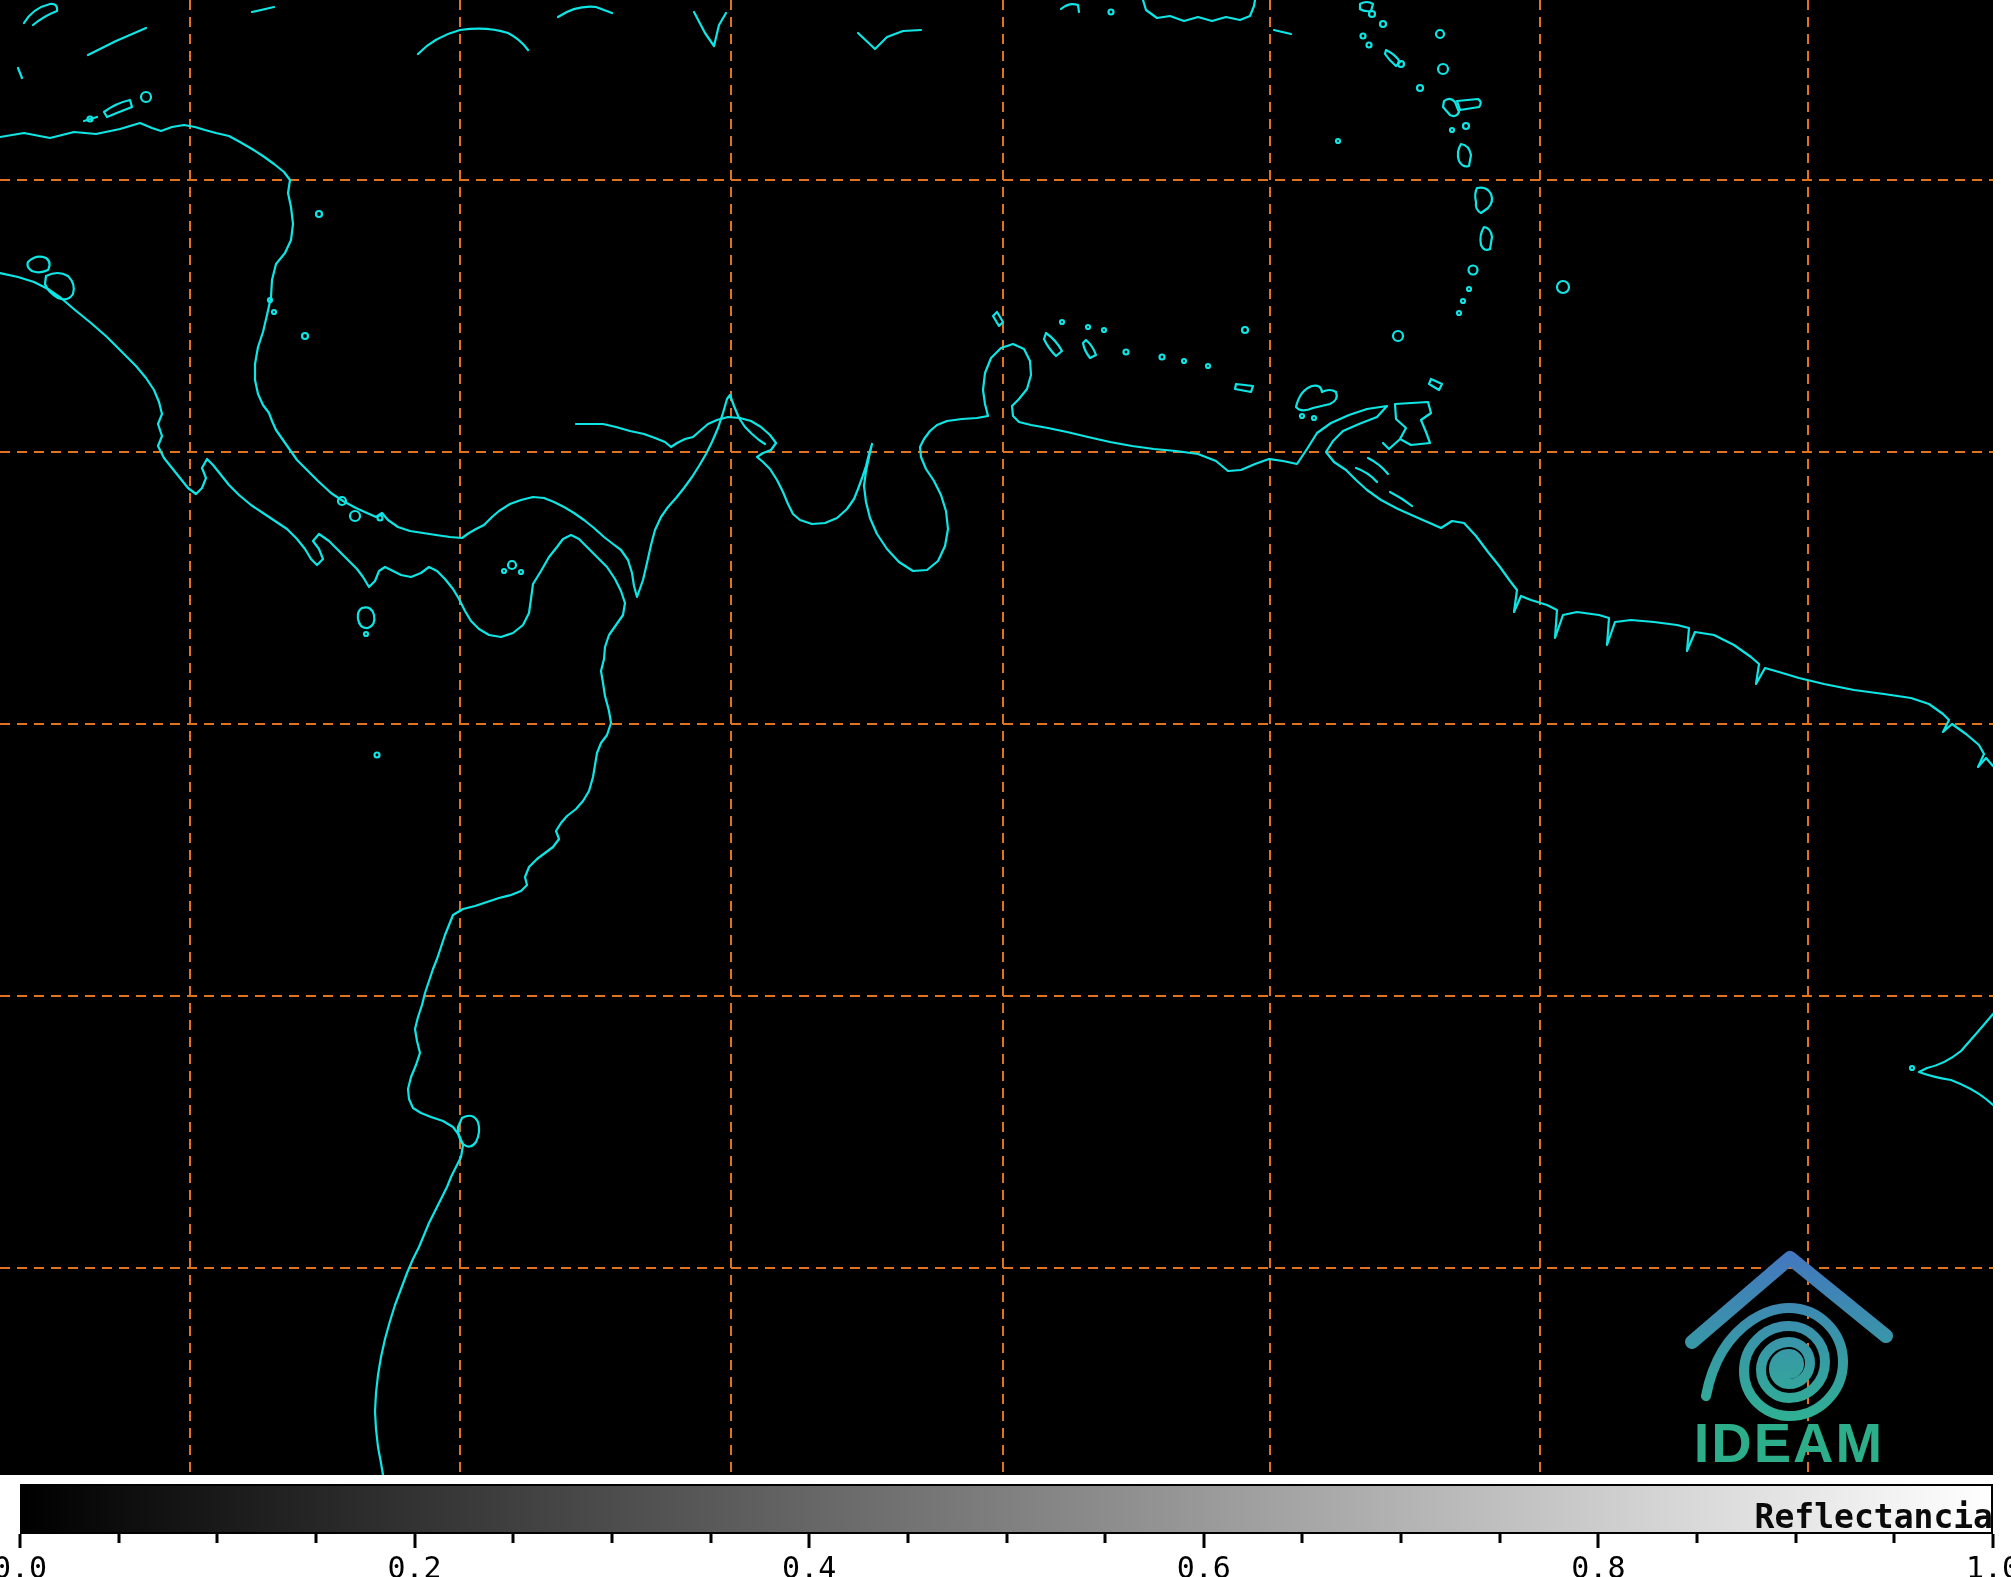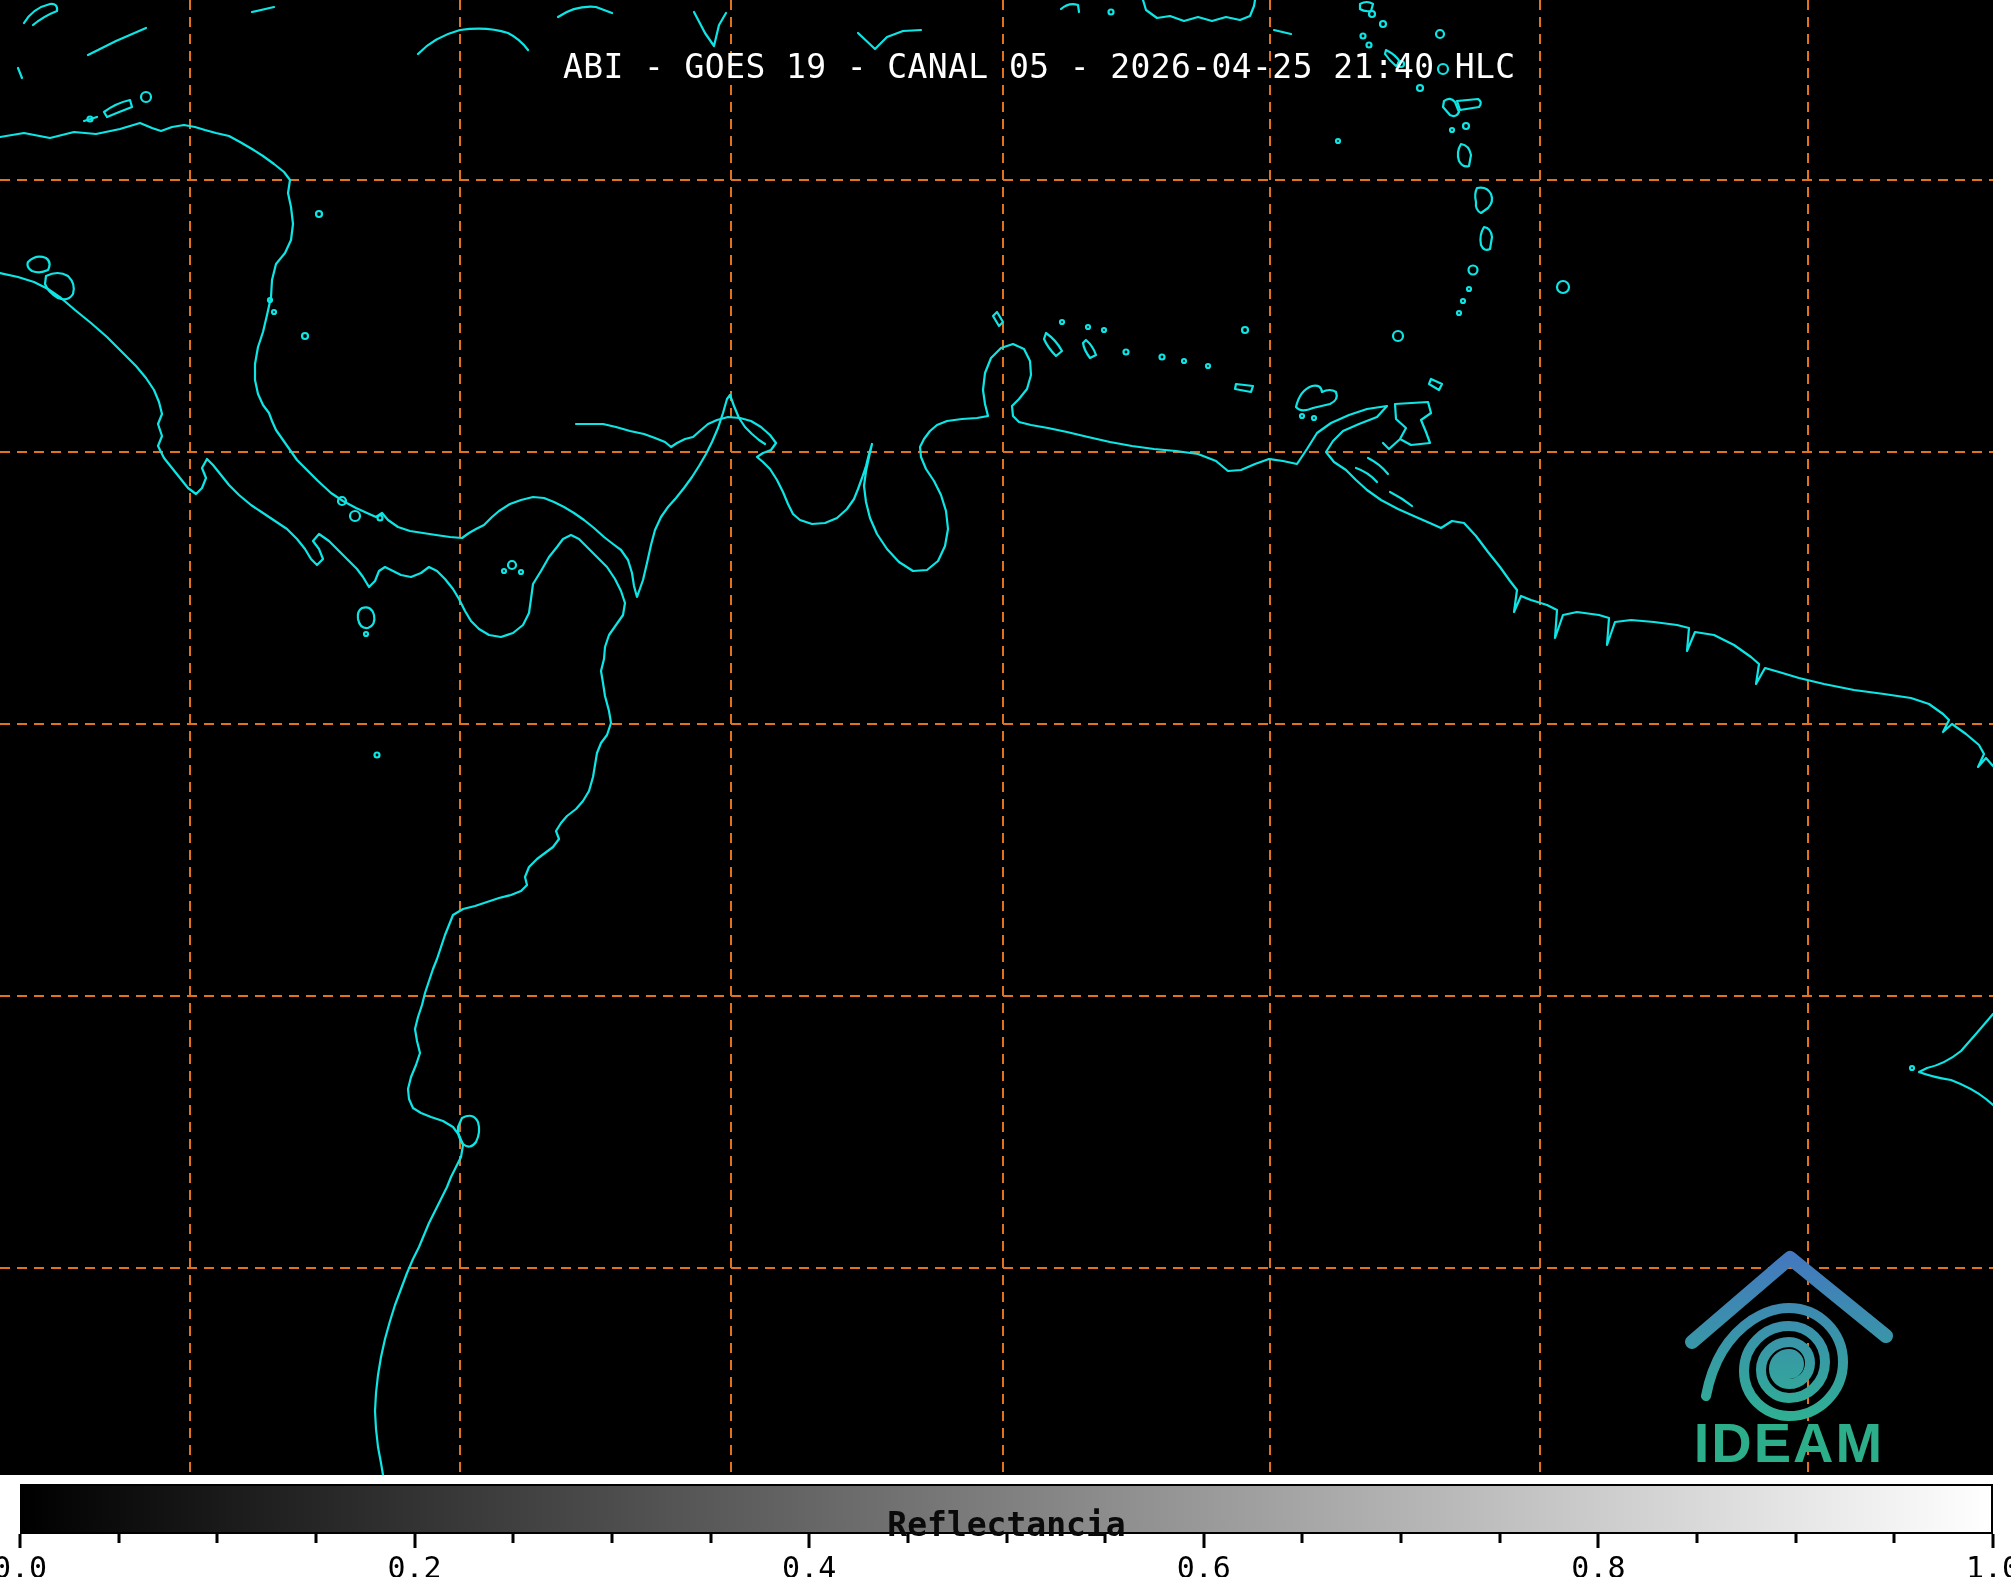--- a/index.html
+++ b/index.html
@@ -6,22 +6,22 @@
   body{width:2011px;height:1577px;position:relative;overflow:hidden;
        font-family:"DejaVu Sans Mono",monospace;}
   .map{position:absolute;left:0;top:0;width:1993px;height:1475px;background:#000;}
   .map svg{position:absolute;left:0;top:0;}
   .title{position:absolute;top:47px;left:563px;color:#ffffff;font-size:33px;
          letter-spacing:0.4px;white-space:pre;font-family:"DejaVu Sans Mono",monospace;}
   .cbar-wrap{position:absolute;left:20px;top:1484px;width:1973px;height:50px;}
   .cbar{position:absolute;left:0;top:0;width:100%;height:100%;
         background:linear-gradient(to right,#000000,#ffffff);
         border:2px solid #000;box-sizing:border-box;}
-  .cbar-label{position:absolute;left:0;top:16px;width:100%;height:50px;line-height:50px;
-        text-align:center;font-weight:bold;font-size:33px;color:#0a0a0a;
+  .cbar-label{position:absolute;left:0;top:8px;width:100%;height:50px;line-height:50px;
+        text-align:right;font-weight:bold;font-size:33px;color:#0a0a0a;
         font-family:"DejaVu Sans Mono",monospace;}
   .tick{position:absolute;top:50px;width:3px;background:#000;transform:translateX(-50%);}
   .tick.major{height:14px;}
   .tick.minor{height:9px;}
   .tick-label{position:absolute;top:66px;transform:translateX(-50%);
         font-size:30px;color:#000;font-family:"DejaVu Sans Mono",monospace;}
 </style>
 </head>
 <body>
 
@@ -130,21 +130,20 @@
         <circle cx="1372" cy="14" r="3" fill="none" stroke="#0EE6E6" stroke-width="2.2"></circle>
         <circle cx="270" cy="300" r="2" fill="none" stroke="#0EE6E6" stroke-width="2.2"></circle>
         <circle cx="274" cy="312" r="2" fill="none" stroke="#0EE6E6" stroke-width="2.2"></circle>
       </g>
     <g>
       <path id="logo-roof" fill="none" stroke="url(#logoGrad)" stroke-width="14" stroke-linecap="round" stroke-linejoin="round" d="M 1692 1342 L 1790 1258 L 1886 1336"></path>
       <path id="logo-spiral" fill="none" stroke="url(#logoGrad)" stroke-width="10" stroke-linecap="round" d="M 1706 1396 Q 1716 1344 1752 1320 Q 1770 1308 1789 1308 A 54 54 0 0 1 1789 1416 A 45 45 0 0 1 1789 1326 A 36 36 0 0 1 1789 1398 A 28 28 0 0 1 1789 1342 A 21 21 0 0 1 1789 1384 A 15 15 0 0 1 1789 1354 A 10 10 0 0 1 1789 1374 A 5 5 0 0 1 1789 1364"></path>
       <text id="logo-text" x="1789" y="1462" text-anchor="middle" style="font-family:'Liberation Sans',sans-serif;font-weight:bold;font-size:56px;letter-spacing:2px;" fill="#2BAE89">IDEAM</text>
     </g>
   </svg>
-  <div class="title">ABI - GOES 19 - CANAL 05 - 2026-04-25 21:40 HLC</div>
 </div>
 
 <div class="cbar-wrap">
   <div class="cbar"></div>
   <div class="cbar-label">Reflectancia</div>
   <div id="ticks">
       <div class="tick minor" style="left: 98.65px;"></div>
       <div class="tick minor" style="left: 197.3px;"></div>
       <div class="tick minor" style="left: 295.95px;"></div>
       <div class="tick minor" style="left: 493.25px;"></div>

